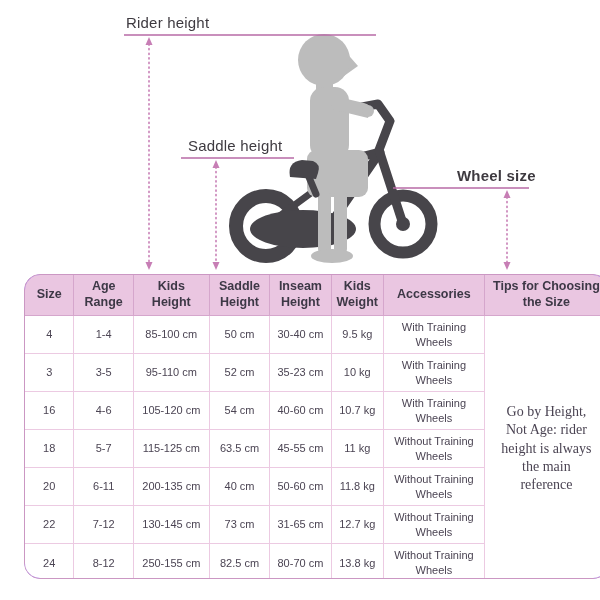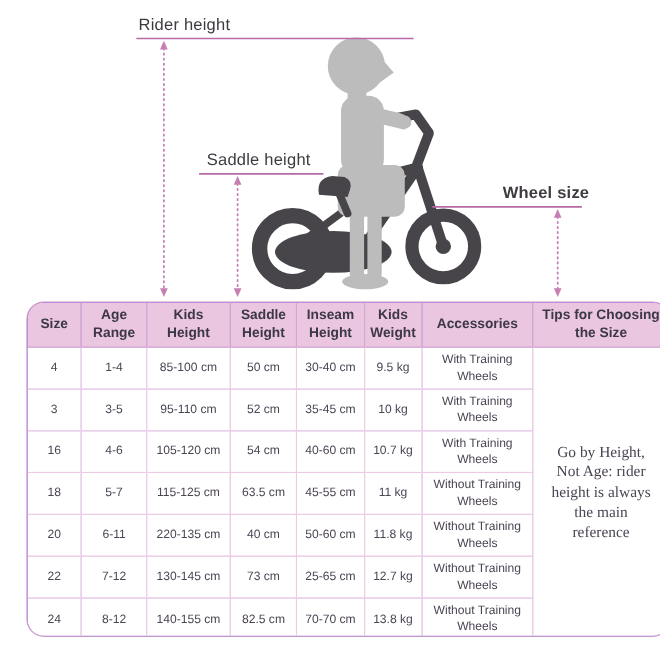--- a/index.html
+++ b/index.html
@@ -133,21 +133,21 @@
           <td>30-40 cm</td>
           <td>9.5 kg</td>
           <td>With Training Wheels</td>
           <td class="tips-cell" rowspan="7">Go by Height, Not Age: rider height is always the main reference</td>
         </tr>
         <tr>
           <td>3</td>
           <td>3-5</td>
           <td>95-110 cm</td>
           <td>52 cm</td>
-          <td>35-45 cm</td>
+          <td>35-23 cm</td>
           <td>10 kg</td>
           <td>With Training Wheels</td>
         </tr>
         <tr>
           <td>16</td>
           <td>4-6</td>
           <td>105-120 cm</td>
           <td>54 cm</td>
           <td>40-60 cm</td>
           <td>10.7 kg</td>
@@ -158,40 +158,40 @@
           <td>5-7</td>
           <td>115-125 cm</td>
           <td>63.5 cm</td>
           <td>45-55 cm</td>
           <td>11 kg</td>
           <td>Without Training Wheels</td>
         </tr>
         <tr>
           <td>20</td>
           <td>6-11</td>
-          <td>220-135 cm</td>
+          <td>200-135 cm</td>
           <td>40 cm</td>
           <td>50-60 cm</td>
           <td>11.8 kg</td>
           <td>Without Training Wheels</td>
         </tr>
         <tr>
           <td>22</td>
           <td>7-12</td>
           <td>130-145 cm</td>
           <td>73 cm</td>
-          <td>25-65 cm</td>
+          <td>31-65 cm</td>
           <td>12.7 kg</td>
           <td>Without Training Wheels</td>
         </tr>
         <tr>
           <td>24</td>
           <td>8-12</td>
-          <td>140-155 cm</td>
+          <td>250-155 cm</td>
           <td>82.5 cm</td>
-          <td>70-70 cm</td>
+          <td>80-70 cm</td>
           <td>13.8 kg</td>
           <td>Without Training Wheels</td>
         </tr>
       </tbody>
     </table>
   </div>
 </div>
 
 </body></html>

